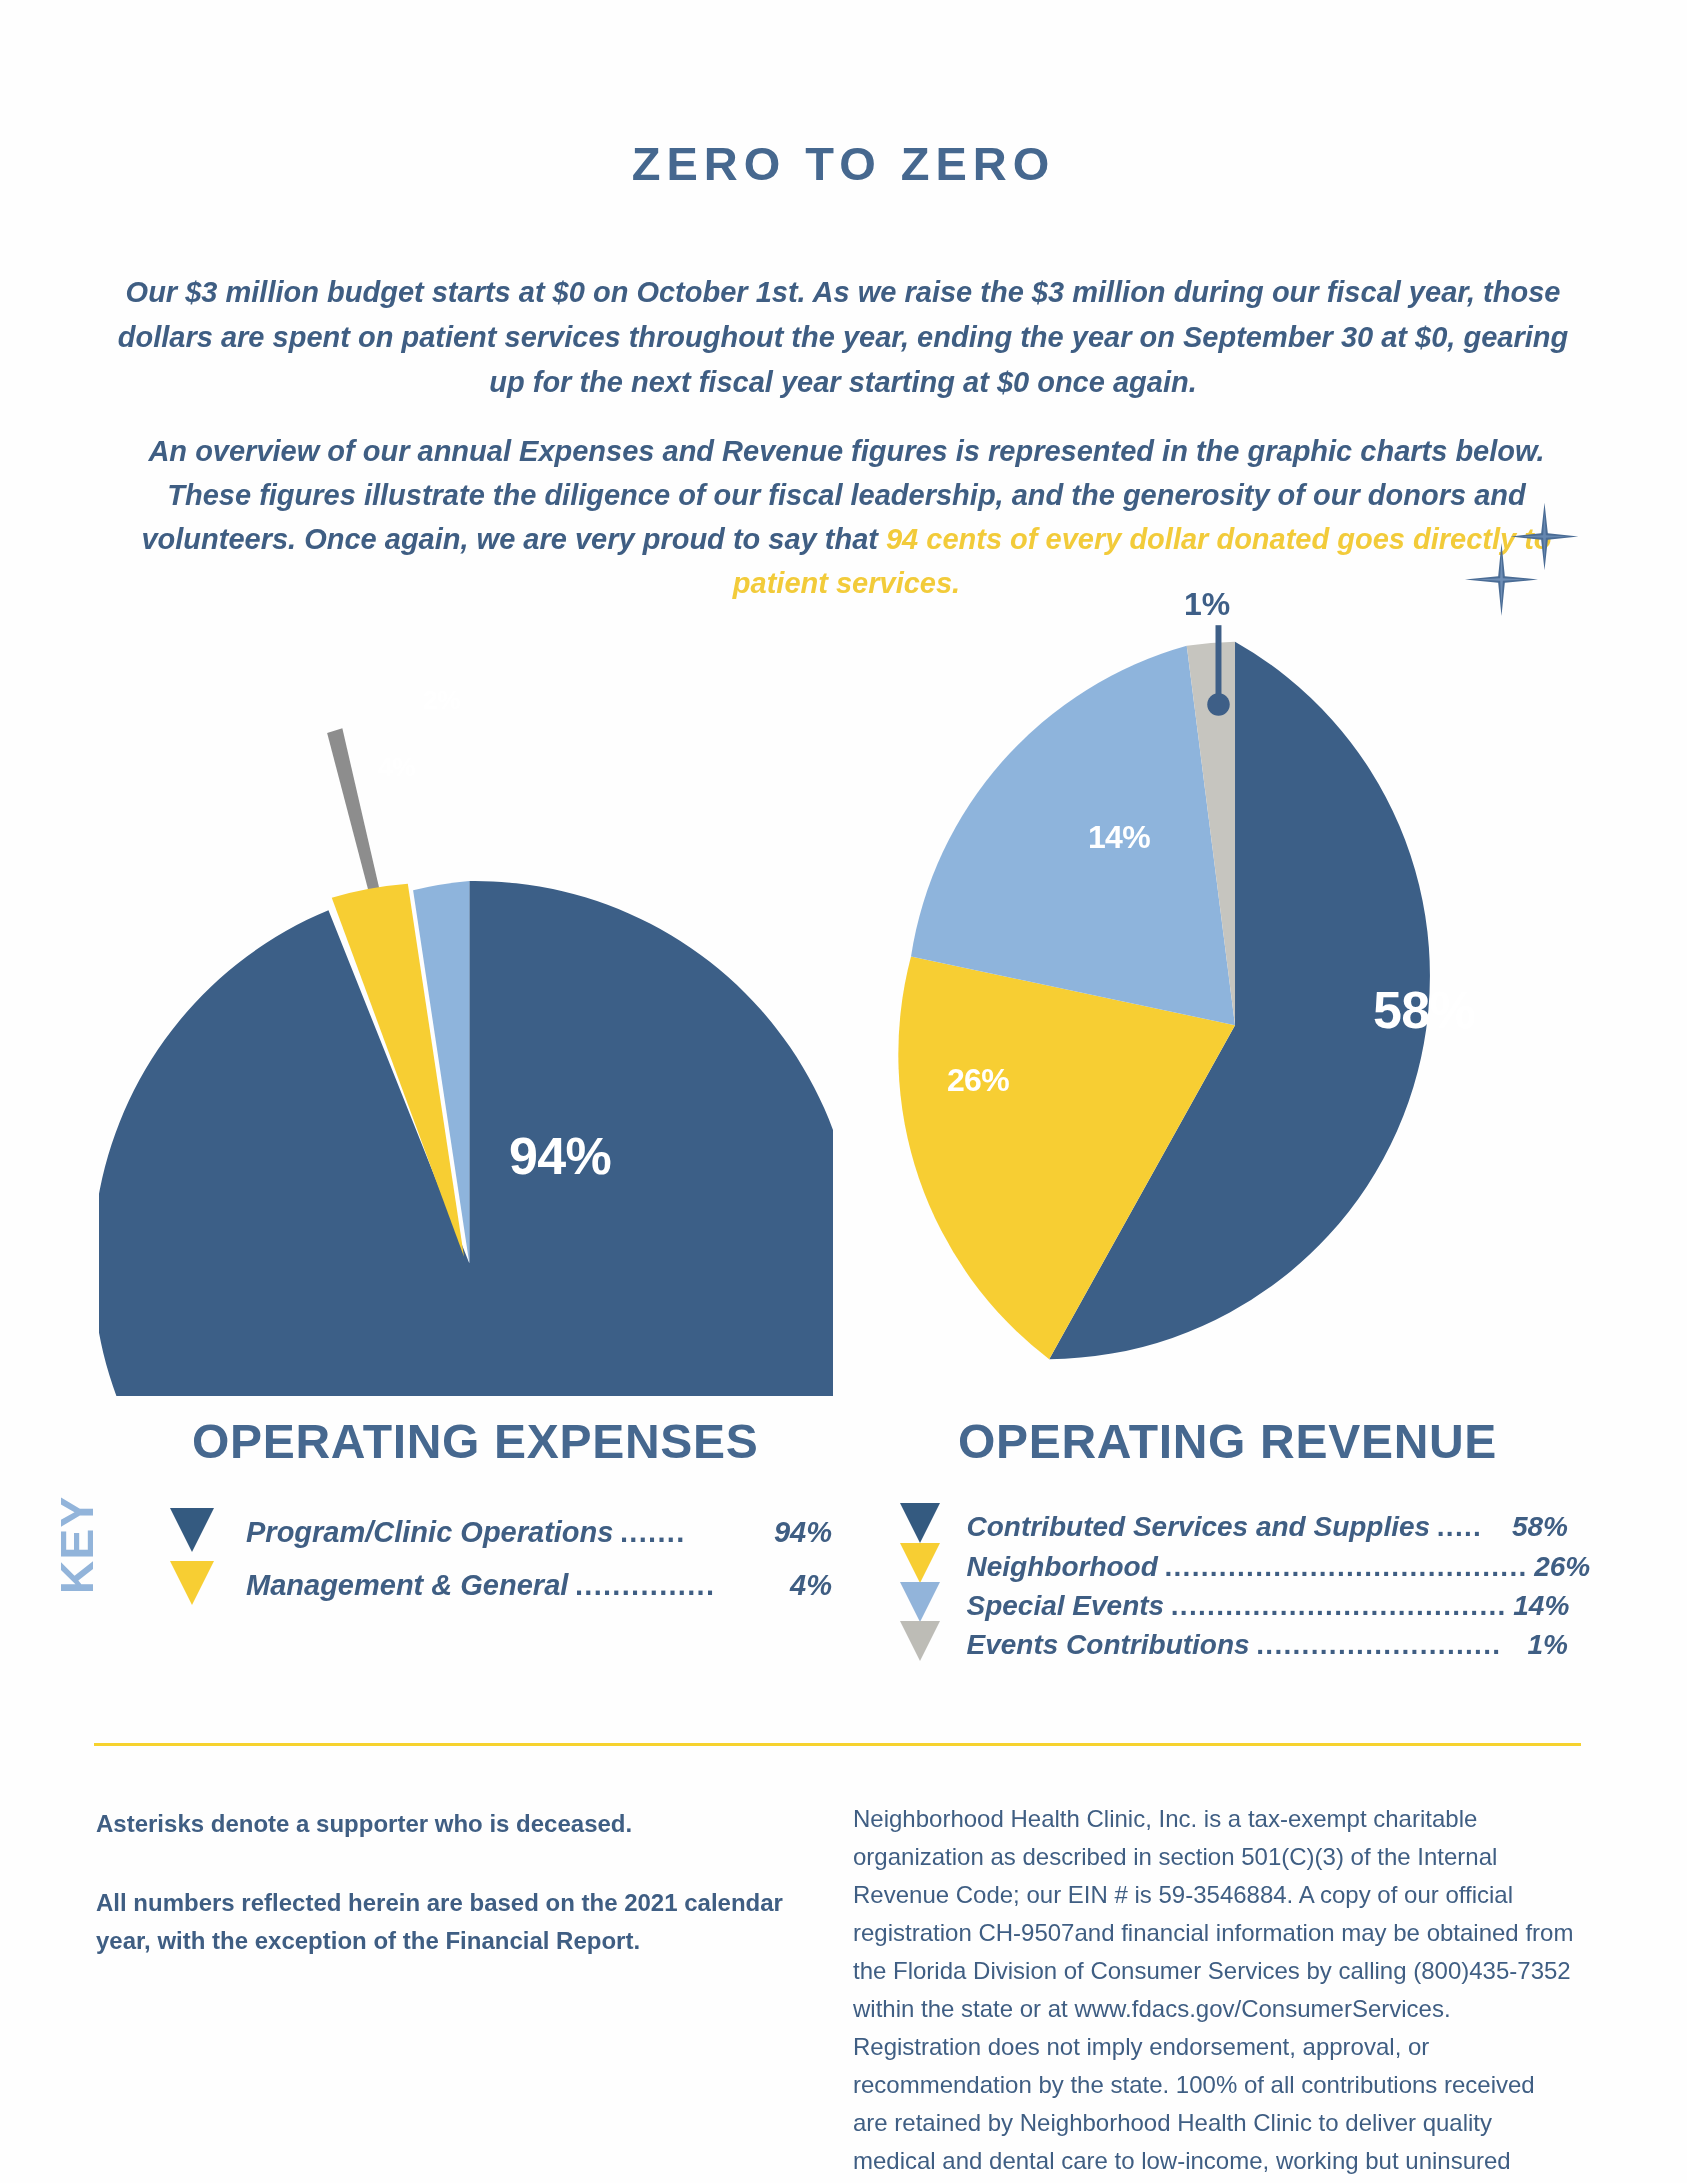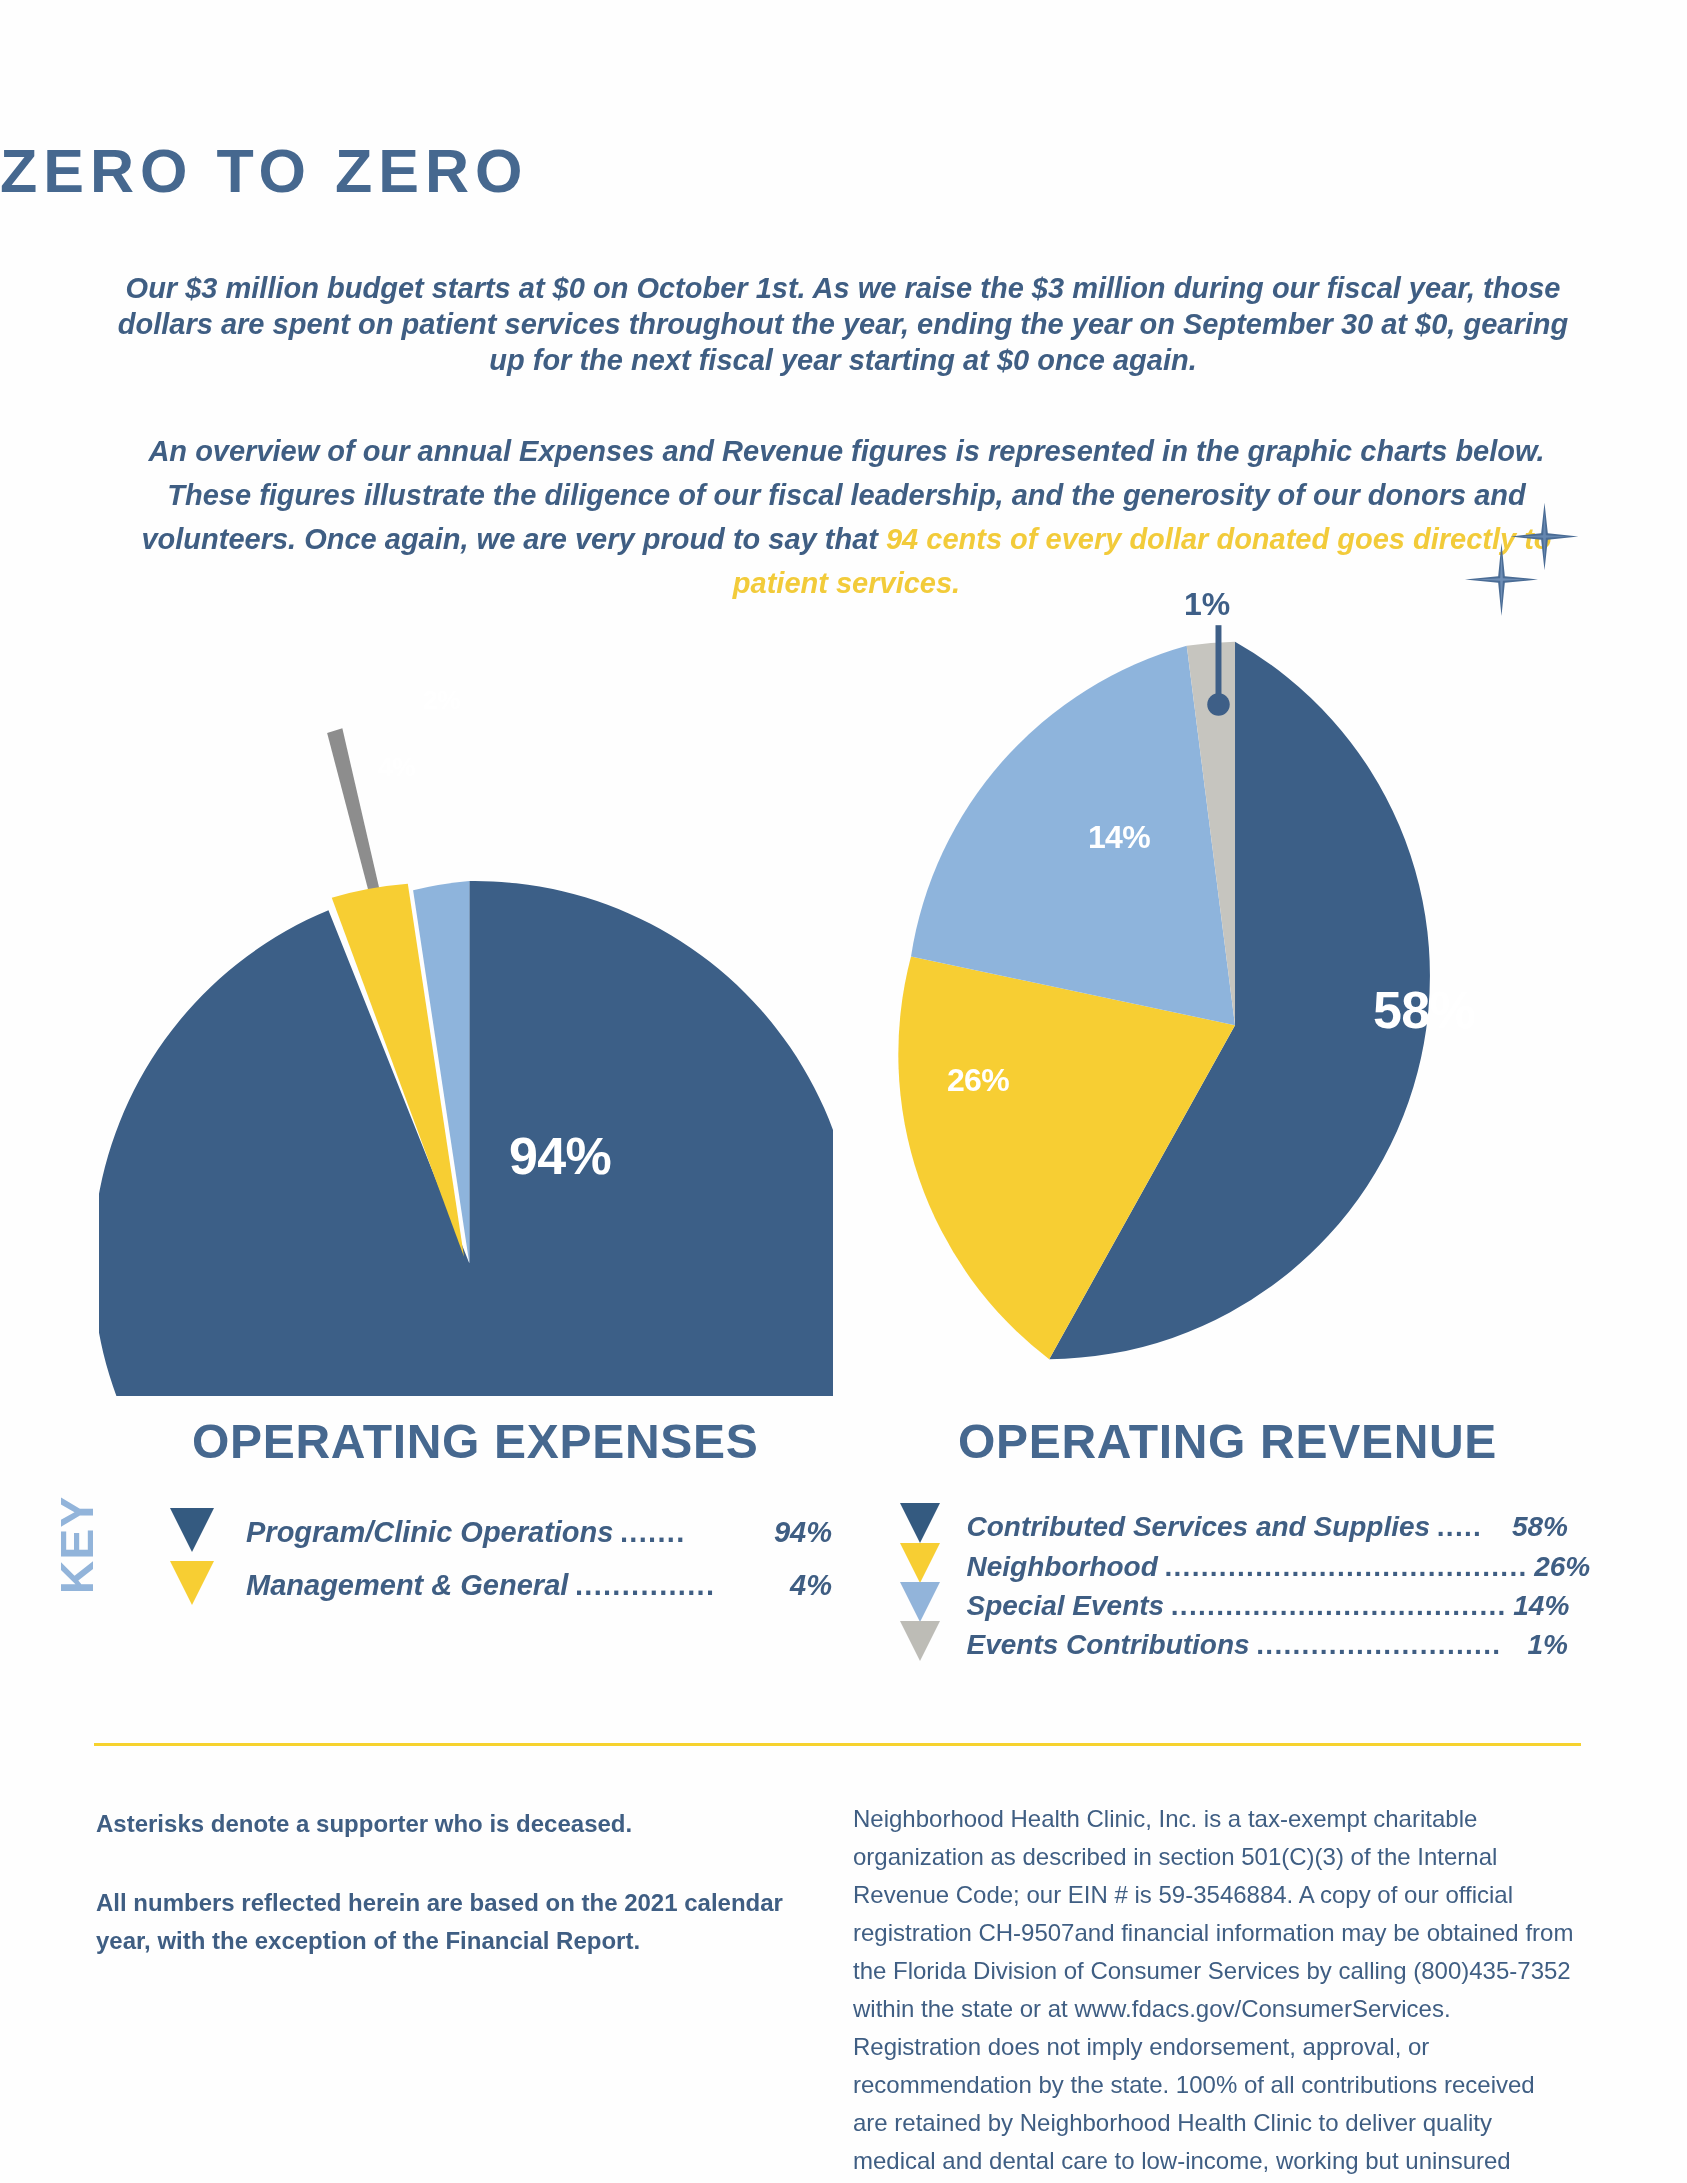--- a/index.html
+++ b/index.html
@@ -20,36 +20,36 @@
     inset: 0;
     background: #fefefe;
   }
 
   
   .title {
     position: absolute;
     top: 136px;
     left: 0;
     width: 1687px;
-    text-align: left;
-    font-size: 61px;
+    text-align: center;
+    font-size: 47px;
     font-weight: bold;
     letter-spacing: 6px;
     color: #46688f;
     font-family: "Liberation Sans", sans-serif;
   }
 
   .intro {
     position: absolute;
     left: 112px;
     width: 1462px;
     top: 270px;
     text-align: center;
     font-size: 29px;
-    line-height: 36px;
+    line-height: 45px;
     font-style: italic;
     font-weight: bold;
     color: #3f5e83;
     font-family: "Liberation Sans", sans-serif;
   }
   .intro2 {
     position: absolute;
     left: 132px;
     width: 1429px;
     top: 429px;

